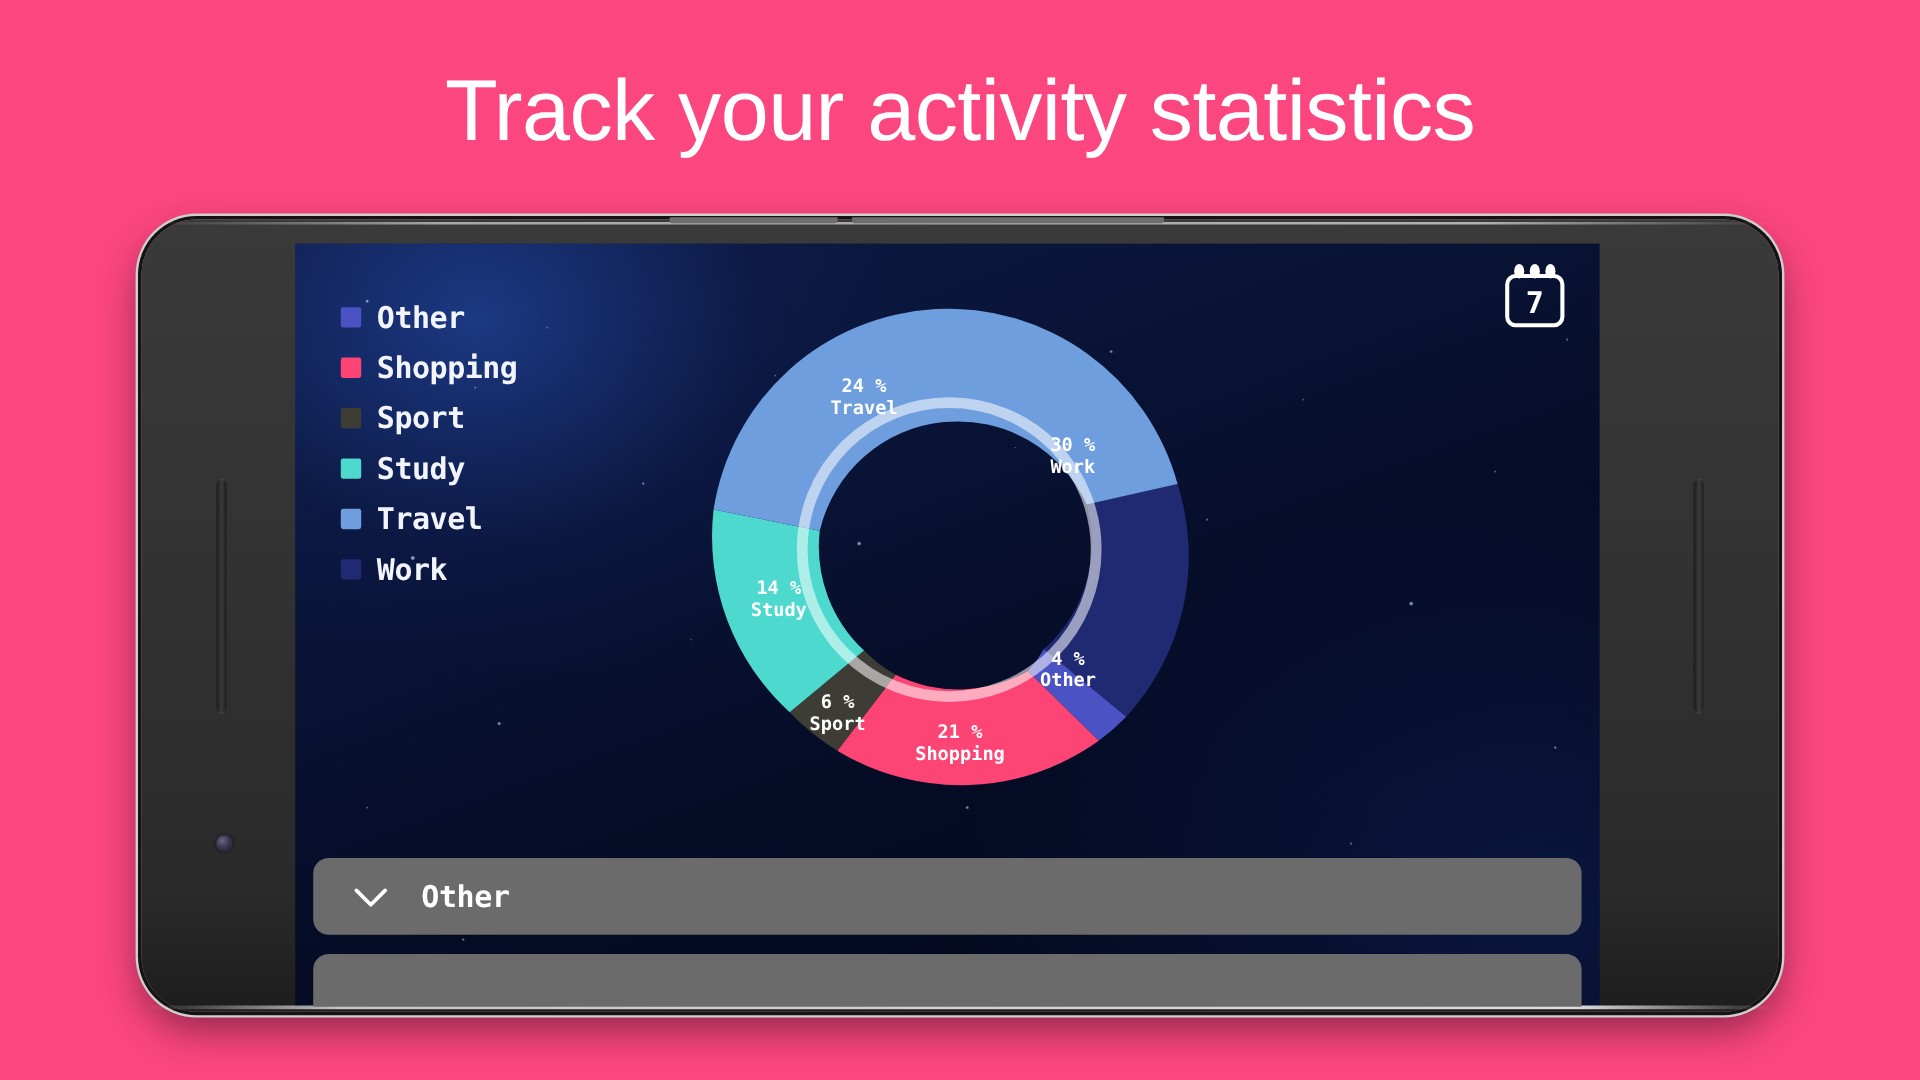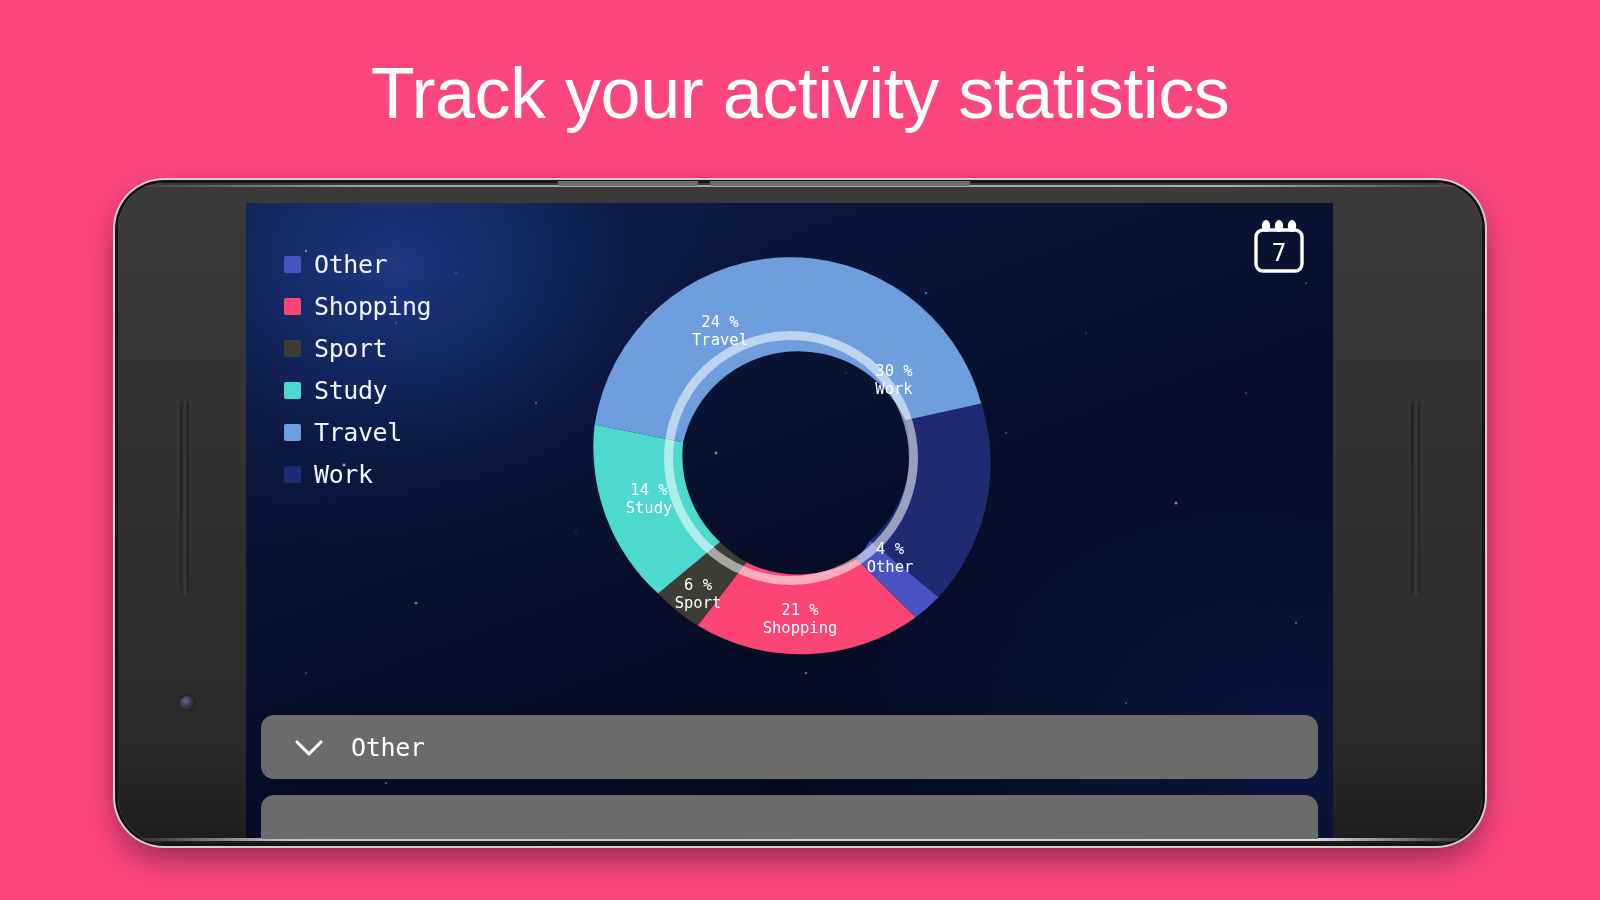--- a/index.html
+++ b/index.html
@@ -40,20 +40,21 @@
     left: 118px;
     top: 183px;
     width: 1364px;
     height: 660px;
     border-radius: 46px;
     background: linear-gradient(180deg, #3a3a3a 0%, #333333 40%, #2a2a2a 85%, #1d1d1d 100%);
     box-shadow:
       0 0 0 3px #141414,
       0 0 0 5px #cfcfcf,
       0 14px 34px rgba(0,0,0,0.45);
+    font-weight: bold;
   }
 
   
   #phone::before {
     content: "";
     position: absolute;
     left: 4px; right: 4px; top: 2px;
     height: 2px;
     border-radius: 2px;
     background: linear-gradient(90deg, rgba(255,255,255,0) 0%, rgba(255,255,255,0.55) 18%, rgba(255,255,255,0.6) 82%, rgba(255,255,255,0) 100%);

